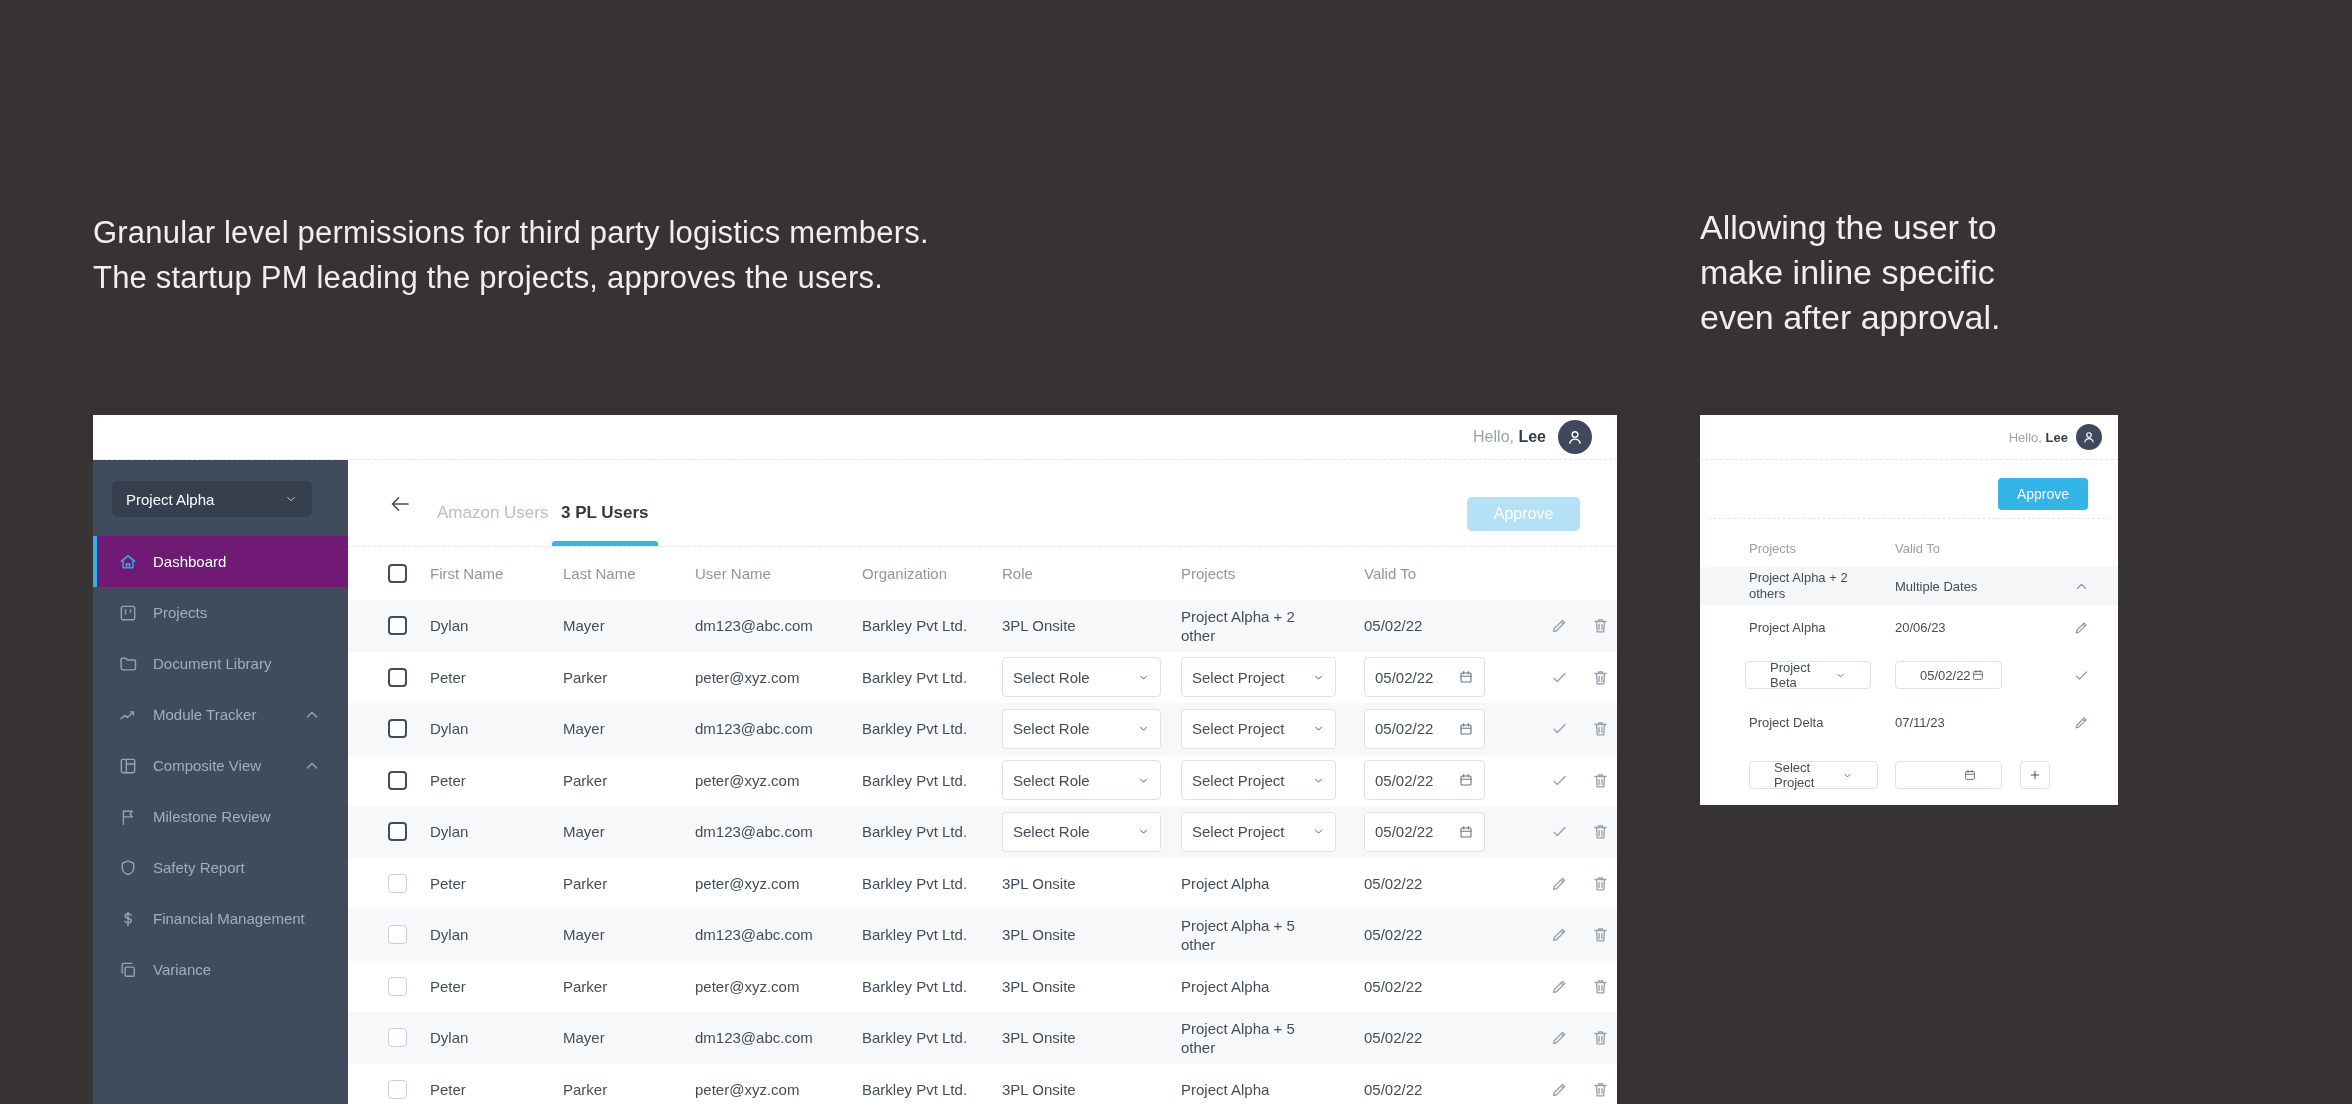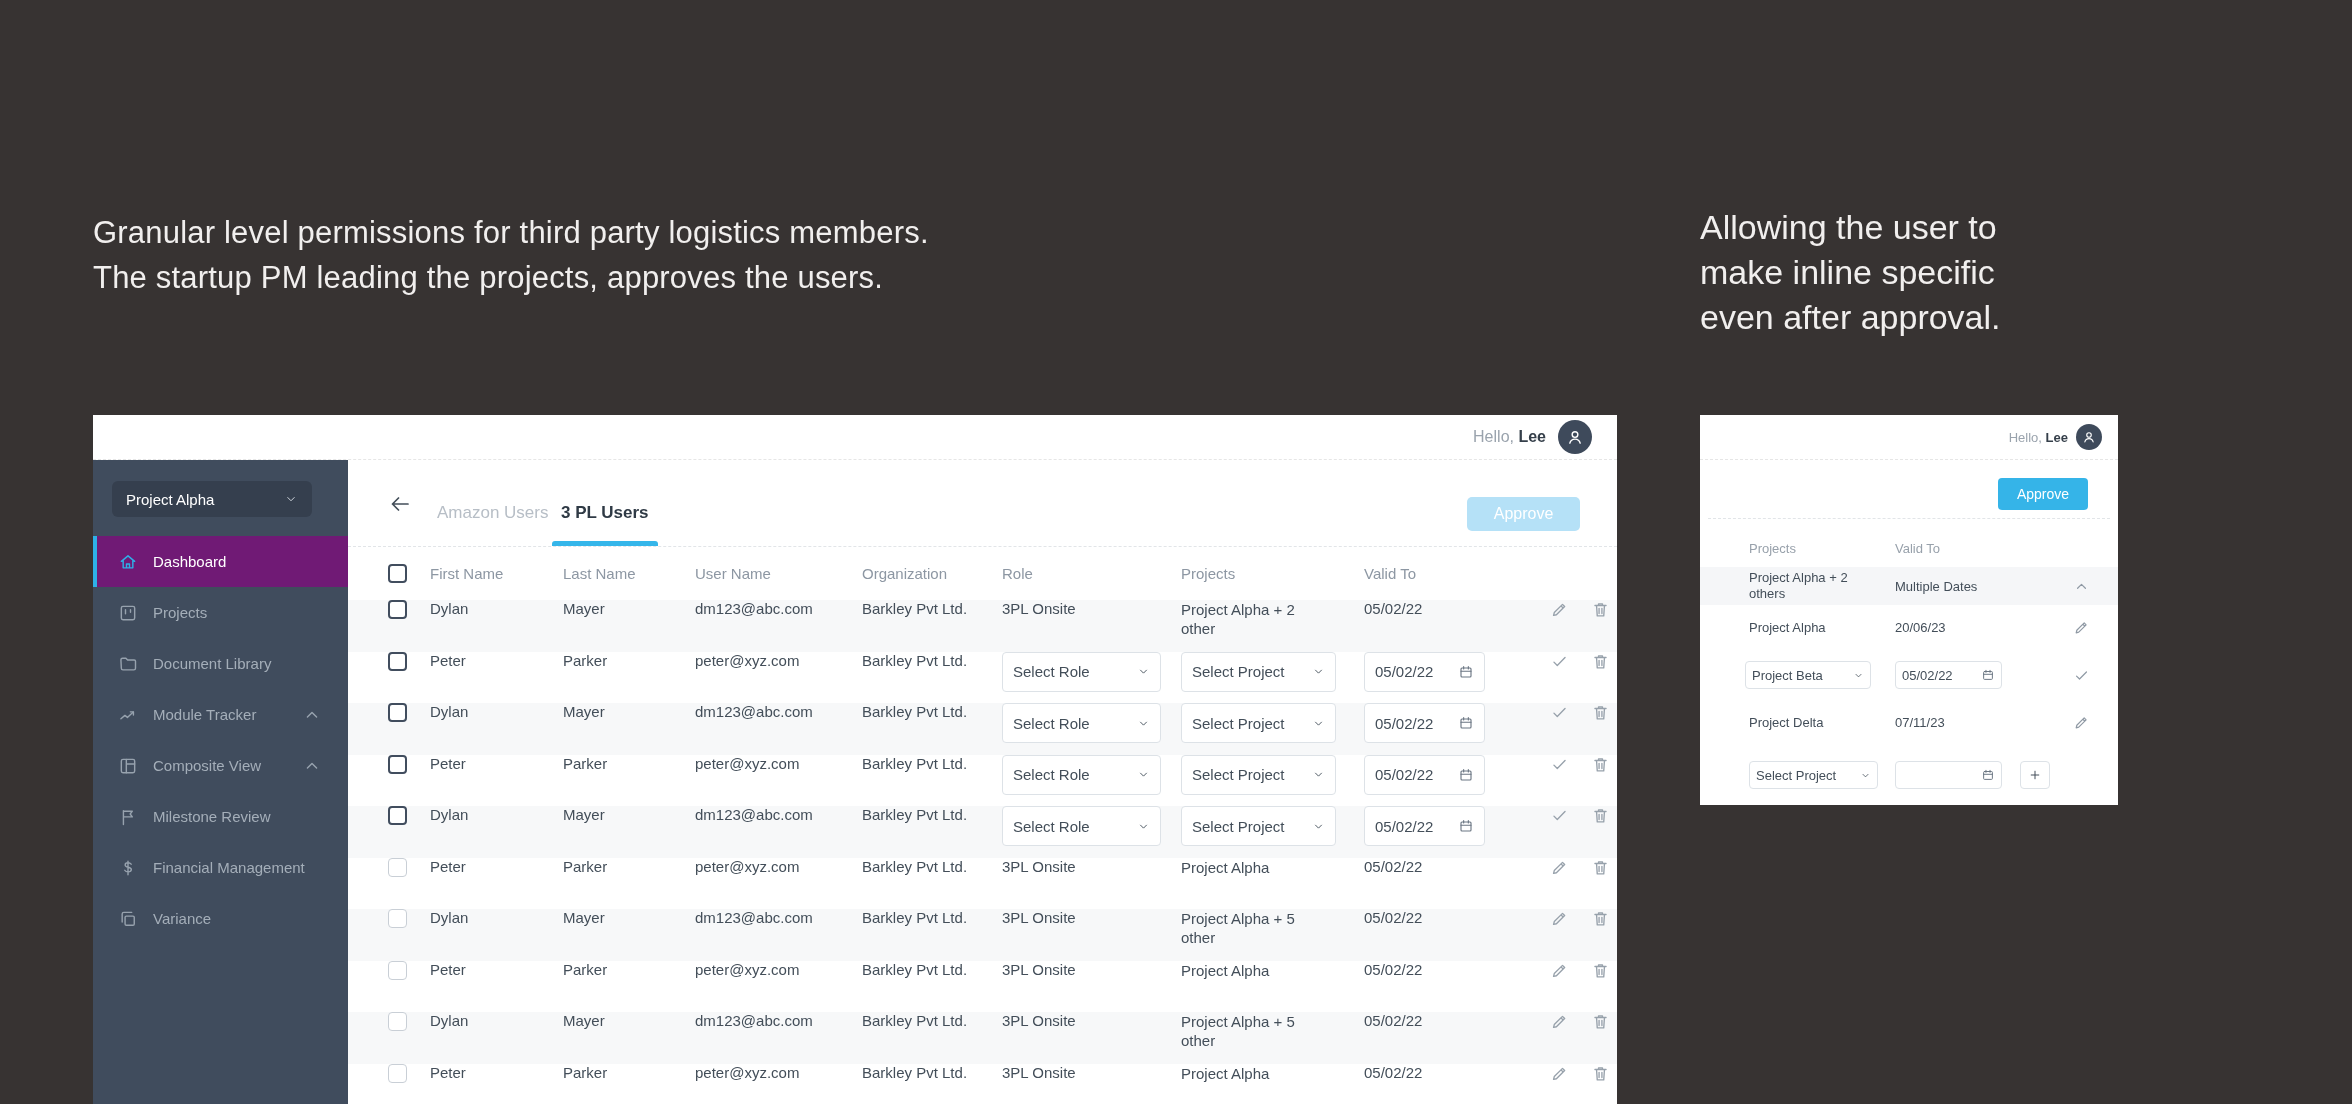--- a/index.html
+++ b/index.html
@@ -49,21 +49,21 @@
   .backbtn{position:absolute;left:40px;top:32px;width:24px;height:24px;color:#434e59;cursor:pointer;}
   .tab{position:absolute;top:43px;font-size:17px;cursor:pointer;}
   .tab-amazon{left:89px;color:#b7bec6;}
   .tab-3pl{left:213px;color:#2f3a45;font-weight:700;}
   .tab-3pl::after{content:'';position:absolute;left:-9px;right:-9px;top:38px;height:5px;
                   background:#35b6ea;border-radius:3px 3px 0 0;}
   .approve{position:absolute;right:37px;top:37px;width:113px;height:34px;border:none;border-radius:5px;
            background:#b5e1f7;color:#fff;font-size:16px;font-family:inherit;cursor:pointer;}
 
   .thead{height:53px;display:flex;align-items:center;padding-left:40px;color:#8d97a3;font-size:15px;}
-  .trow{height:51.5px;display:flex;align-items:flex-start;padding-left:40px;font-size:15px;color:#434e59;box-sizing:border-box;}
+  .trow{height:51.5px;display:flex;align-items:center;padding-left:40px;font-size:15px;color:#434e59;box-sizing:border-box;}
   .rows .trow:nth-child(odd){background:#f7f8f9;}
   .ccb{width:42px;flex:none;display:flex;}
   .cb{width:19px;height:19px;border:1px solid #c9cfd6;border-radius:4px;background:#fff;cursor:pointer;box-sizing:border-box;}
   .cb.strong{border:2px solid #414d5e;}
   .c{flex:none;}
   .c-first{width:107px;} .c-last{width:132px;margin-left:26px;} .c-user{width:167px;} .c-org{width:140px;}
   .c-role{width:179px;} .c-valid{width:130px;}
   .c-proj{width:183px;white-space:pre-line;line-height:19px;padding-right:40px;box-sizing:border-box;}
   .c-projedit{width:183px;}
   .acts{display:flex;gap:22px;margin-left:56px;color:#97a1ab;align-items:center;}
@@ -88,21 +88,21 @@
   .c2rows{position:absolute;top:107px;left:0;right:0;}
   .a2row{display:flex;align-items:center;padding:0 28px 0 49px;font-size:13px;color:#434e59;box-sizing:border-box;}
   .a2row.group{background:#f5f6f8;height:38px;}
   .a2row.static{height:45px;}
   .a2row.editable{height:50px;}
   .a2row.add{height:60px;}
   .a2proj{width:146px;flex:none;white-space:pre-line;line-height:16px;}
   .a2valid{flex:1;min-width:0;}
   .a2icon{margin-left:auto;width:17px;height:17px;color:#8f99a4;cursor:pointer;}
   .sel2,.date2{border:1px solid #dde2e7;border-radius:4px;background:#fff;display:flex;align-items:center;
-               justify-content:space-between;padding:0 6px;box-sizing:border-box;font-size:13px;
+               justify-content:space-between;padding:0 24px;box-sizing:border-box;font-size:13px;
                color:#434e59;cursor:pointer;flex:none;}
   .sel2{width:126px;height:28px;margin-left:-4px;}
   .date2{width:107px;height:28px;margin-left:24px;}
   .sel2add{width:129px;margin-left:0;}
   .date2add{margin-left:17px;}
   .ch2{width:11px;height:11px;color:#434e59;}
   .cal2{width:14px;height:14px;color:#6b7683;}
   .plusbtn{margin-left:18px;width:30px;height:28px;border:1px solid #dde2e7;border-radius:4px;background:#fff;
            display:flex;align-items:center;justify-content:center;color:#434e59;cursor:pointer;box-sizing:border-box;}
   .plusbtn .icn{width:14px;height:14px;}
@@ -196,20 +196,28 @@
               </svg>
             </span>
           </div>
           <div class="menu-item">
             <span class="icn">
               <svg viewBox="0 0 24 24" fill="none" stroke="currentColor" stroke-width="1.7" stroke-linecap="round" stroke-linejoin="round">
                 <path d="M6.5 21V4.3M6.5 5h10.7l-2.6 3.4 2.6 3.4H6.5"></path>
               </svg>
             </span>
             <span>Milestone Review</span>
+          </div>
+          <div class="menu-item">
+            <span class="icn">
+              <svg viewBox="0 0 24 24" fill="none" stroke="currentColor" stroke-width="1.7" stroke-linecap="round" stroke-linejoin="round">
+                <path d="M12 3.5l6.8 2.8v5.6c0 3.9-2.9 6.7-6.8 7.9-3.9-1.2-6.8-4-6.8-7.9V6.3z"></path>
+              </svg>
+            </span>
+            <span>Safety Report</span>
           </div>
           <div class="menu-item">
             <span class="icn">
               <svg viewBox="0 0 24 24" fill="none" stroke="currentColor" stroke-width="1.7" stroke-linecap="round" stroke-linejoin="round">
                 <path d="M12 3.8v16.4M15.8 7.4c-.9-1.2-2.3-1.7-3.8-1.7-1.9 0-3.4 1-3.4 2.6 0 3.6 7.4 1.9 7.4 5.6 0 1.7-1.6 2.7-3.9 2.7-1.7 0-3.2-.6-4-1.9"></path>
               </svg>
             </span>
             <span>Financial Management</span>
           </div>
           <div class="menu-item">

